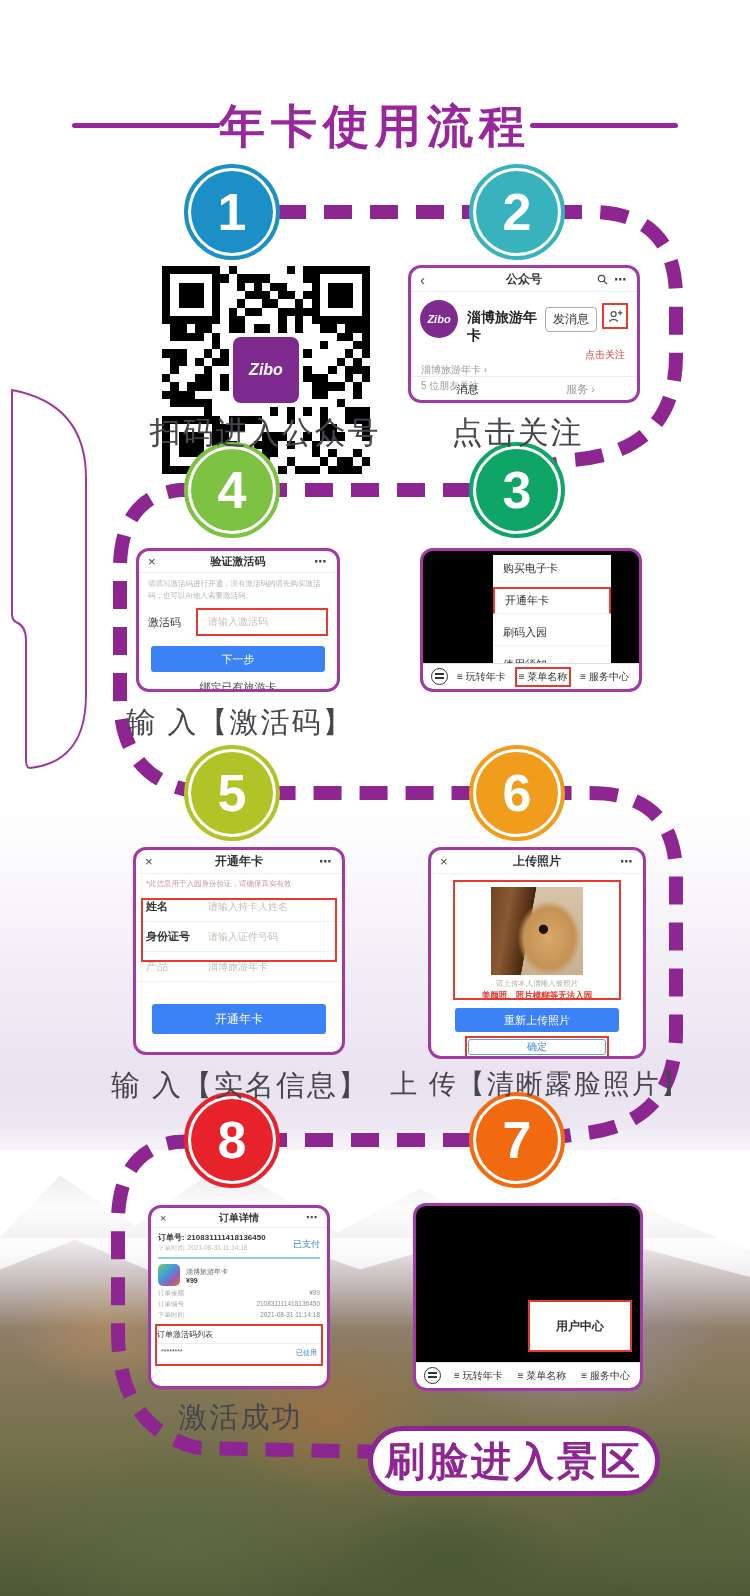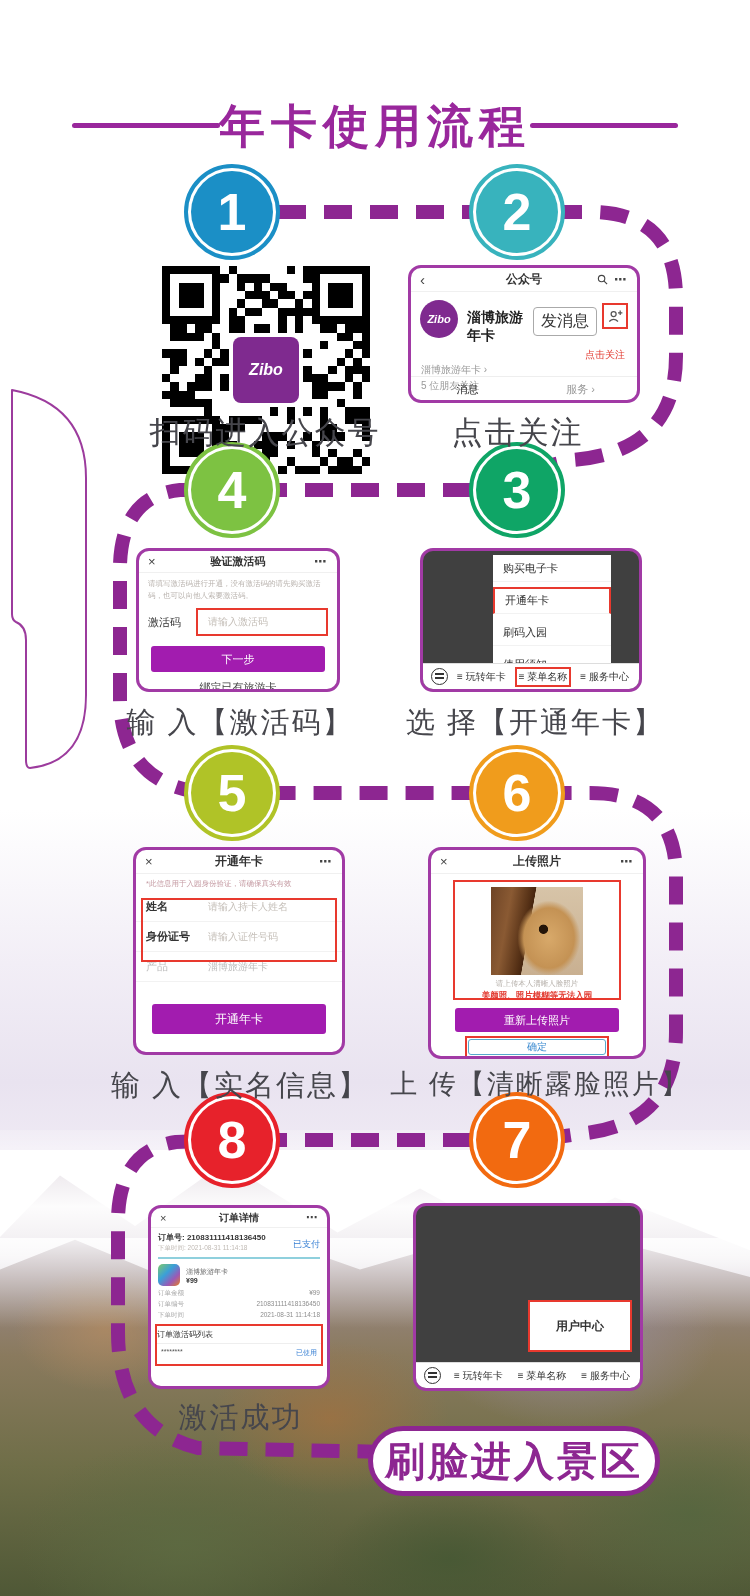--- a/index.html
+++ b/index.html
@@ -46,35 +46,35 @@
   
   .caption{position:absolute;color:#46464c;font-size:29px;letter-spacing:2px;text-align:center;z-index:5;}
 
   
   .panel{position:absolute;background:#fff;border:3px solid #a13aa5;border-radius:13px;z-index:4;overflow:hidden;}
   .p-head{position:relative;height:24px;display:flex;align-items:center;justify-content:center;
     font-size:12px;font-weight:bold;color:#333;border-bottom:1px solid #f0f0f0;}
   .p-close{position:absolute;left:9px;font-size:13px;color:#444;font-weight:normal;}
   .p-more{position:absolute;right:9px;font-size:13px;color:#444;letter-spacing:1px;font-weight:bold;}
   .redbox{border:2px solid #e8392e;}
-  .blue-btn{background:#a21caf;color:#fff;text-align:right;border-radius:3px;display:flex;align-items:center;justify-content:center;}
+  .blue-btn{background:#3b82f6;color:#fff;text-align:right;border-radius:3px;display:flex;align-items:center;justify-content:center;}
   .ph{color:#c6c0ba;}
-  .graybg{background:#404040;}
+  .graybg{background:#000000;}
   .barrow{position:absolute;left:0;right:0;bottom:0;height:26px;background:#fff;border-top:1px solid #ddd;
     display:flex;align-items:center;font-size:10px;color:#333;justify-content:space-between;padding:0 8px;}
   .kb-icon{width:17px;height:17px;border:1.5px solid #333;border-radius:50%;position:relative;flex:0 0 auto;}
   .kb-icon:before{content:"";position:absolute;left:3px;right:3px;top:4px;height:2px;background:#333;}
   .kb-icon:after{content:"";position:absolute;left:3px;right:3px;top:8px;height:2px;background:#333;}
 
   
   .oa-row{display:flex;align-items:flex-start;padding:8px 9px 0 9px;}
   .oa-avatar{width:38px;height:38px;border-radius:50%;background:#7f2a8f;color:#fff;display:flex;
     align-items:center;justify-content:center;font-size:11px;font-style:italic;font-weight:bold;flex:0 0 auto;}
   .oa-name{flex:1;font-size:14px;font-weight:bold;color:#222;margin:9px 0 0 9px;}
-  .oa-send{border:1px solid #aaa;border-radius:4px;font-size:16px;color:#333;padding:3px 7px;margin-top:7px;}
+  .oa-send{border:1px solid #aaa;border-radius:4px;font-size:12px;color:#333;padding:3px 7px;margin-top:7px;}
   .oa-follow{width:26px;height:26px;margin:3px 0 0 5px;display:flex;align-items:center;justify-content:center;}
   .oa-tip{color:#e23a30;font-size:10px;text-align:right;padding-right:12px;margin-top:3px;}
   .oa-sub{font-size:10px;color:#999;padding:1px 10px;}
   .oa-tabs{position:absolute;left:0;right:0;bottom:0;height:24px;border-top:1px solid #eee;
     display:flex;font-size:11px;}
   .oa-tabs span{flex:1;text-align:center;line-height:24px;}
 
   
   .menu-box{position:absolute;left:70px;top:4px;width:118px;bottom:30px;background:#fff;}
   .menu-item{height:27px;line-height:27px;padding-left:10px;font-size:11px;color:#333;border-bottom:1px solid #f2f2f2;margin-bottom:5px;background:#fff;}
@@ -338,21 +338,20 @@
         <rect x="1" y="19" width="5" height="5" fill="#fff"></rect>
         <rect x="2" y="20" width="3" height="3" fill="#000"></rect>
       </svg>
     <div style="position:absolute;left:71px;top:71px;width:66px;height:66px;background:#7f2a8f;border-radius:8px;
         display:flex;align-items:center;justify-content:center;color:#fff;font-size:16px;font-style:italic;font-weight:bold;">Zibo</div>
   </div>
 
   <div class="caption" style="left:105px;top:412px;width:320px;font-size:31px;">扫码进入公众号</div>
   <div class="caption" style="left:395px;top:412px;width:245px;font-size:31px;">点击关注</div>
   <div class="caption" style="left:90px;top:703px;width:300px;">输 入【激活码】</div>
-  <div class="caption" style="left:385px;top:703px;width:300px;">选 择【开通年卡】</div>
   <div class="caption" style="left:90px;top:1066px;width:300px;">输 入【实名信息】</div>
   <div class="caption" style="left:375px;top:1066px;width:330px;font-size:27px;">上 传【清晰露脸照片】</div>
   <div class="caption" style="left:118px;top:1398px;width:245px;">激活成功</div>
 
   <div class="panel" style="left:408px;top:265px;width:232px;height:138px;">
     <div class="p-head">
       <span class="p-close" style="font-size:15px;">‹</span>
       <span>公众号</span>
       <span class="p-more">
         <svg width="11" height="11" viewBox="0 0 24 24" style="vertical-align:-1px;margin-right:6px;">

